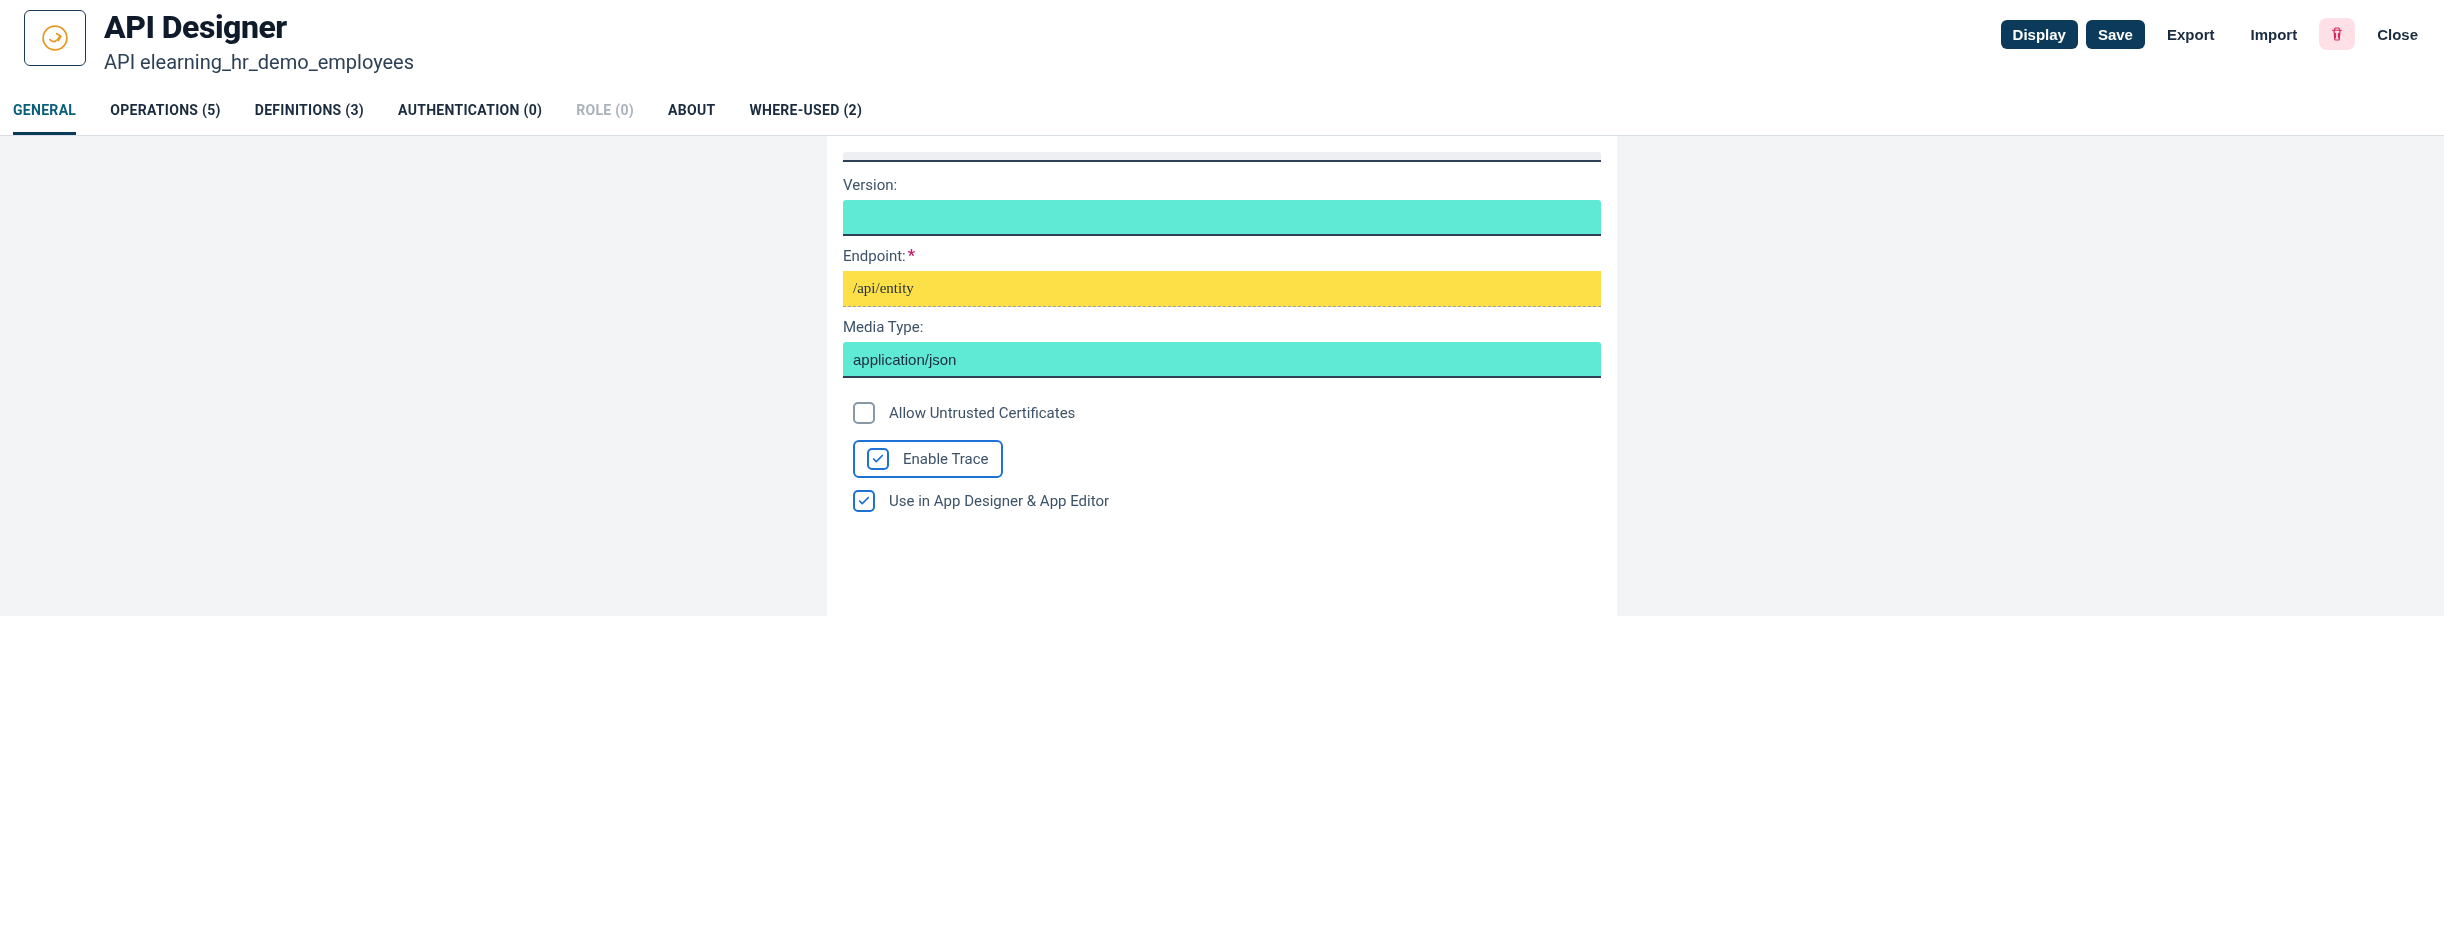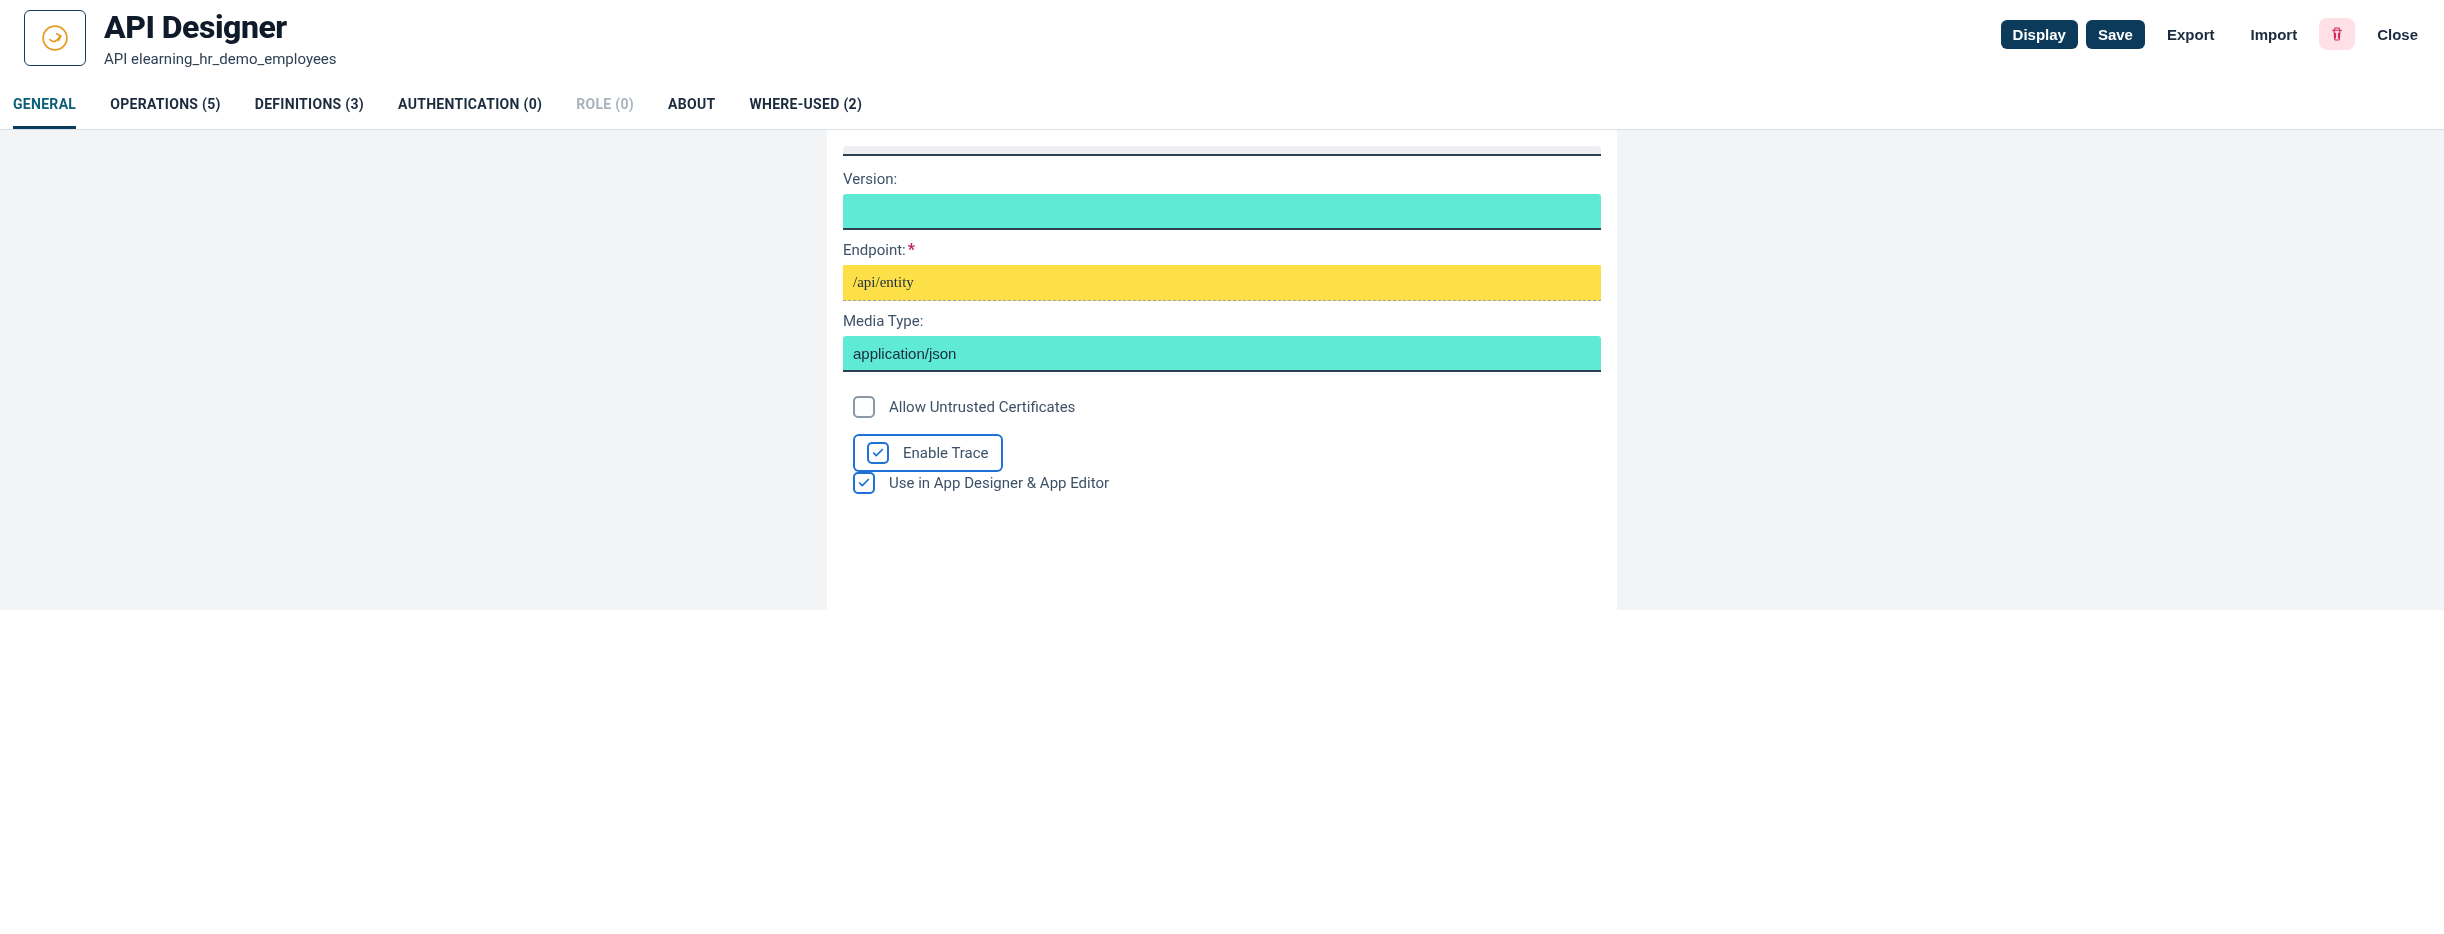--- a/index.html
+++ b/index.html
@@ -36,21 +36,21 @@
     flex-direction: column;
     gap: 4px;
   }
   .page-title {
     font-size: 32px;
     font-weight: 800;
     letter-spacing: -0.5px;
     color: #0f1b2a;
   }
   .page-subtitle {
-    font-size: 15px;
+    font-size: 20px;
     color: #2e4055;
   }
   .header-right {
     display: flex;
     align-items: center;
     gap: 8px;
     padding-top: 10px;
   }
   .btn {
     font-size: 15px;
@@ -147,20 +147,21 @@
   }
   .text-input.slim-top {
     height: 10px;
     background: #edeff2;
     padding: 0;
   }
   .checkbox-row {
     display: flex;
     align-items: center;
     gap: 14px;
+    margin-top: 12px;
     font-size: 15px;
     color: #3d5268;
   }
   .checkbox-row.boxed {
     border: 2px solid #1e72d6;
     border-radius: 6px;
     padding: 6px 12px;
     display: inline-flex;
   }
   .checkbox {

